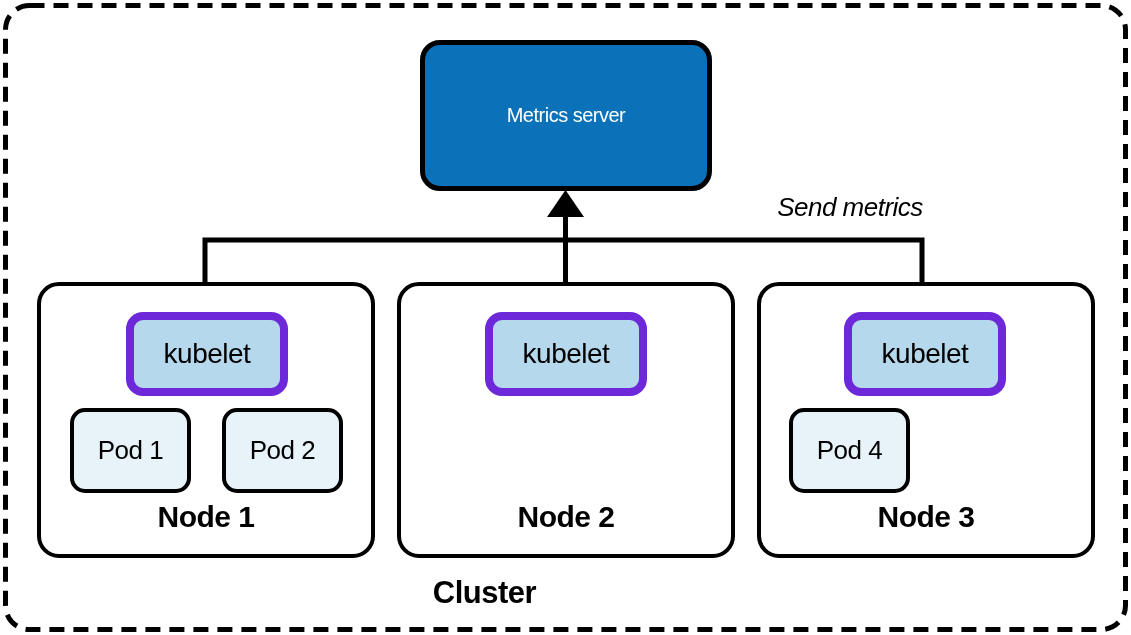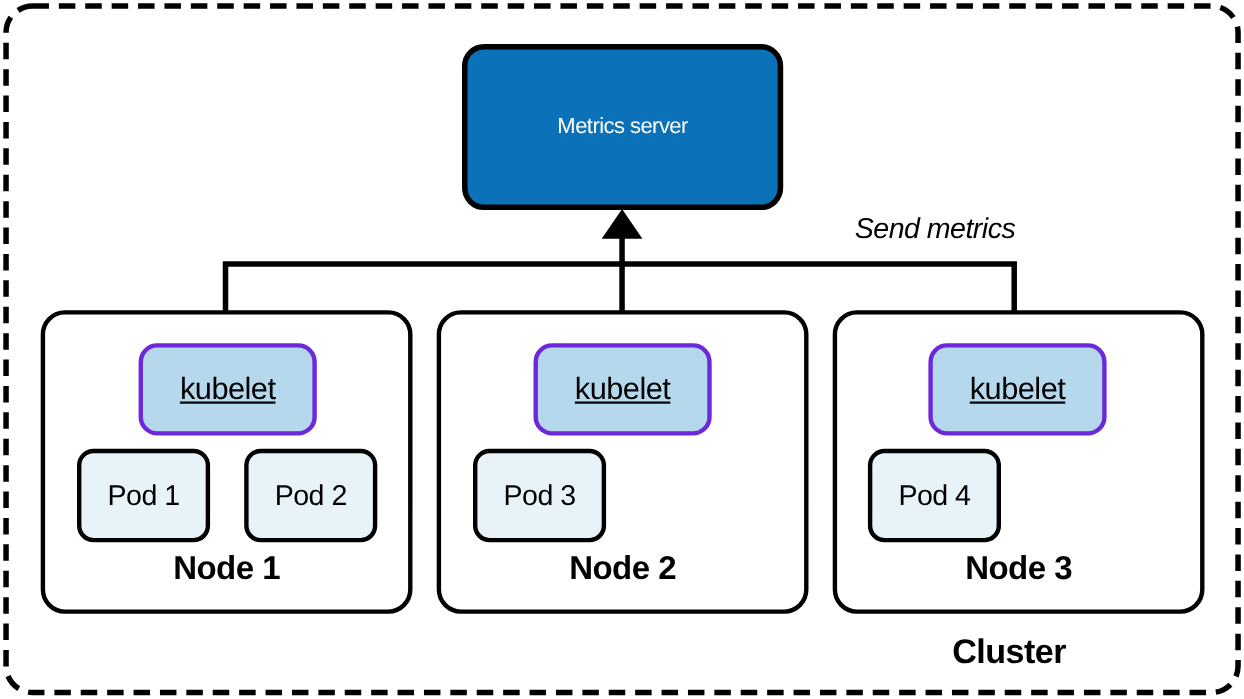--- a/index.html
+++ b/index.html
@@ -30,42 +30,41 @@
     box-sizing:border-box;
     background:#fff;border:4px solid #000;border-radius:22px;
     z-index:2;
   }
   .node1{left:37px;}
   .node2{left:397px;}
   .node3{left:757px;}
   .kubelet{
     top:312px;width:162px;height:84px;
     background:var(--kubelet-fill,#b5d8ec);
-    border:4px solid #6d28d9;border-radius:17px;
+    border:8px solid #6d28d9;border-radius:17px;
     font-size:28px;
     z-index:4;
-    text-decoration:underline;
   }
   .pod{
     top:408px;width:121px;height:85px;
     background:var(--pod-fill,#e7f2f9);
     border:4px solid #000;border-radius:15px;
     font-size:26px;
     z-index:4;
   }
   .node-label{
     position:absolute;top:500px;width:338px;
     text-align:center;
     font-size:30px;font-weight:bold;
     letter-spacing:-0.5px;
     z-index:4;
   }
   .cluster-label{
     position:absolute;top:575px;left:0;width:969px;
-    text-align:right;
+    text-align:center;
     font-size:31px;font-weight:bold;
     letter-spacing:-0.5px;
     z-index:4;
   }
   .send-metrics{
     position:absolute;top:192px;left:772px;width:156px;
     text-align:center;
     font-size:26px;font-style:italic;
     letter-spacing:-0.5px;
     z-index:4;
@@ -103,23 +102,20 @@
   </div>
   <div class="box pod" style="left:222px;">
     <span>Pod 2</span>
   </div>
   <div class="node-label" style="left:37px;">Node 1</div>
 
   <div class="node node2"></div>
   <div class="box kubelet" style="left:485px;">
     <span>kubelet</span>
   </div>
-  <div class="box pod" style="left:430px;">
-    <span>Pod 3</span>
-  </div>
   <div class="node-label" style="left:397px;">Node 2</div>
 
   <div class="node node3"></div>
   <div class="box kubelet" style="left:844px;">
     <span>kubelet</span>
   </div>
   <div class="box pod" style="left:789px;">
     <span>Pod 4</span>
   </div>
   <div class="node-label" style="left:757px;">Node 3</div>

